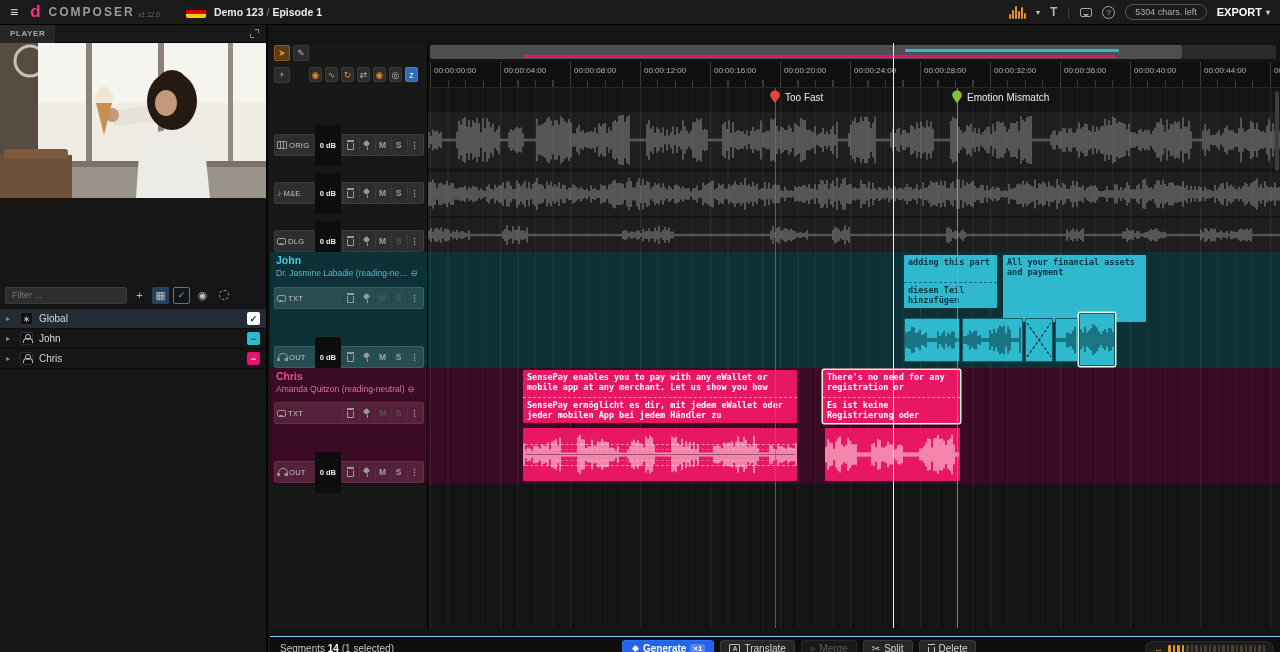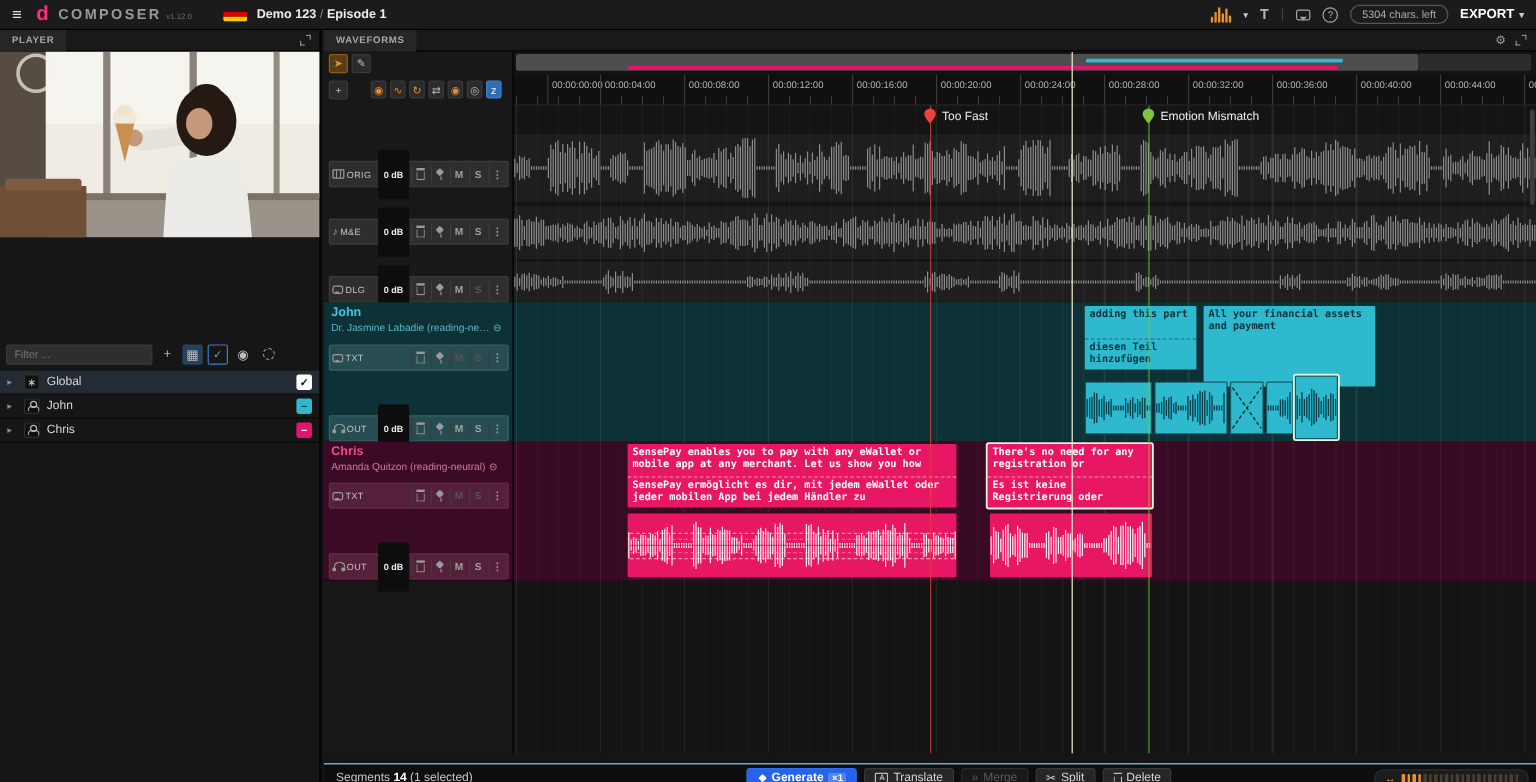--- a/index.html
+++ b/index.html
@@ -248,25 +248,20 @@
         <span class="ic-box">
             <span class="i-person"></span>
           </span>
         <span class="tname">Chris</span>
         <span class="cbx" style="background:#e6146e;color:#fff">−</span>
       </div>
     </div>
   </div>
 
   <div class="tl-panel">
-    <div class="tl-head">
-      <span class="panel-tab">WAVEFORMS</span>
-      <span class="gear">⚙</span>
-      <span class="i-corners" style="margin:0 8px 0 0"></span>
-    </div>
 
     <div class="gutter">
       <span class="toolbtn on" style="left:4px;top:2px">
           <span class="gicon">➤</span>
         </span>
       <span class="toolbtn" style="left:23px;top:2px">✎</span>
       <span class="toolbtn" style="left:4px;top:24px">+</span>
       <span class="toolbtn" style="left:39px;top:24px;width:13px;height:15px">
           <span class="gicon">◉</span>
         </span>
@@ -406,21 +401,21 @@
 
     <div class="content">
       <div class="overview">
         <span class="ov-line" style="left:475px;width:214px;top:4px;background:#2fb9cf"></span>
         <span class="ov-line" style="left:93px;width:592px;top:10px;background:#e6146e"></span>
       </div>
       <div class="ov-rest"></div>
 
       <div class="ruler">
           <div class="minor"></div>
-          <div class="tick" style="left: 2px; margin-left: 26px;">
+          <div class="tick" style="left: 2px;">
             <span>00:00:00:00</span>
           </div>
           <div class="tick" style="left: 72px;">
             <span>00:00:04:00</span>
           </div>
           <div class="tick" style="left: 142px;">
             <span>00:00:08:00</span>
           </div>
           <div class="tick" style="left: 212px;">
             <span>00:00:12:00</span>

